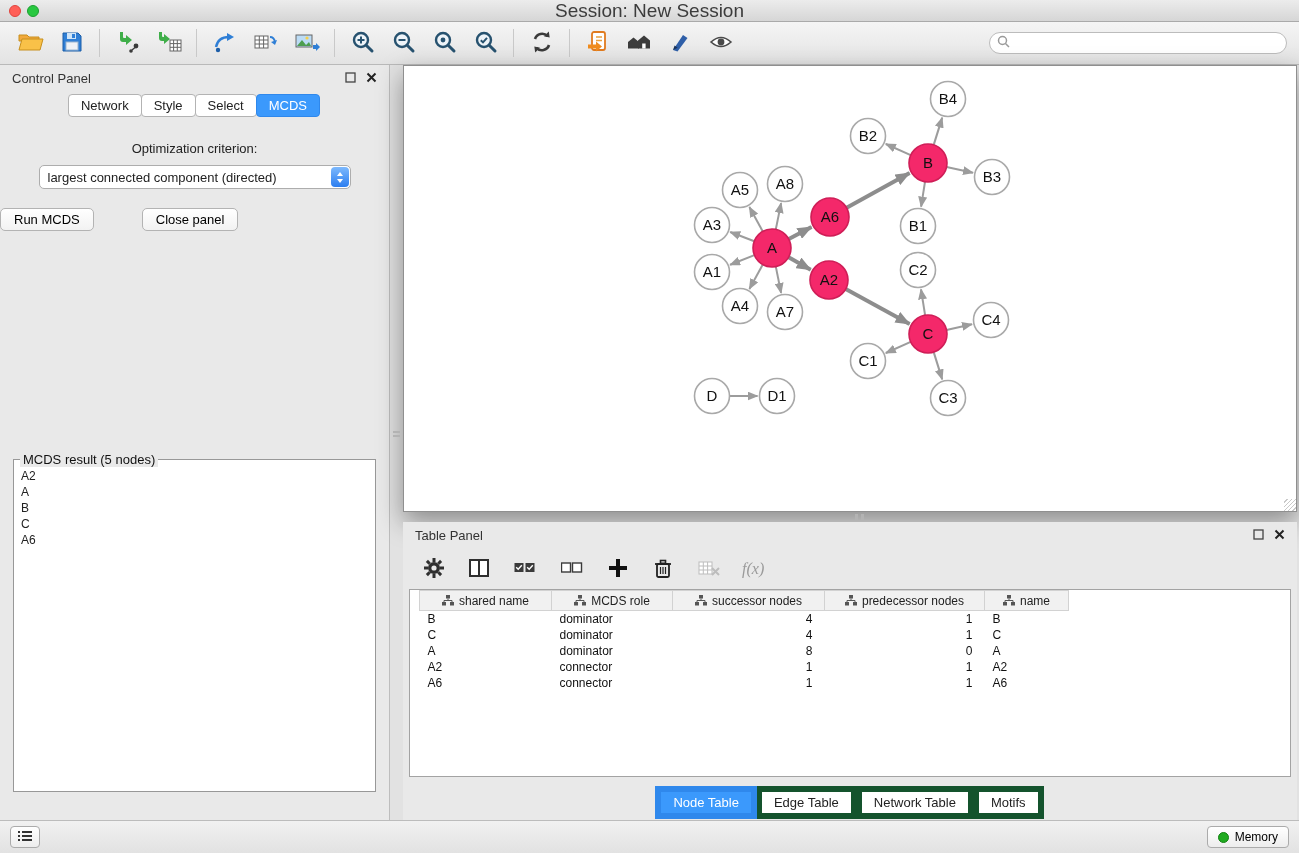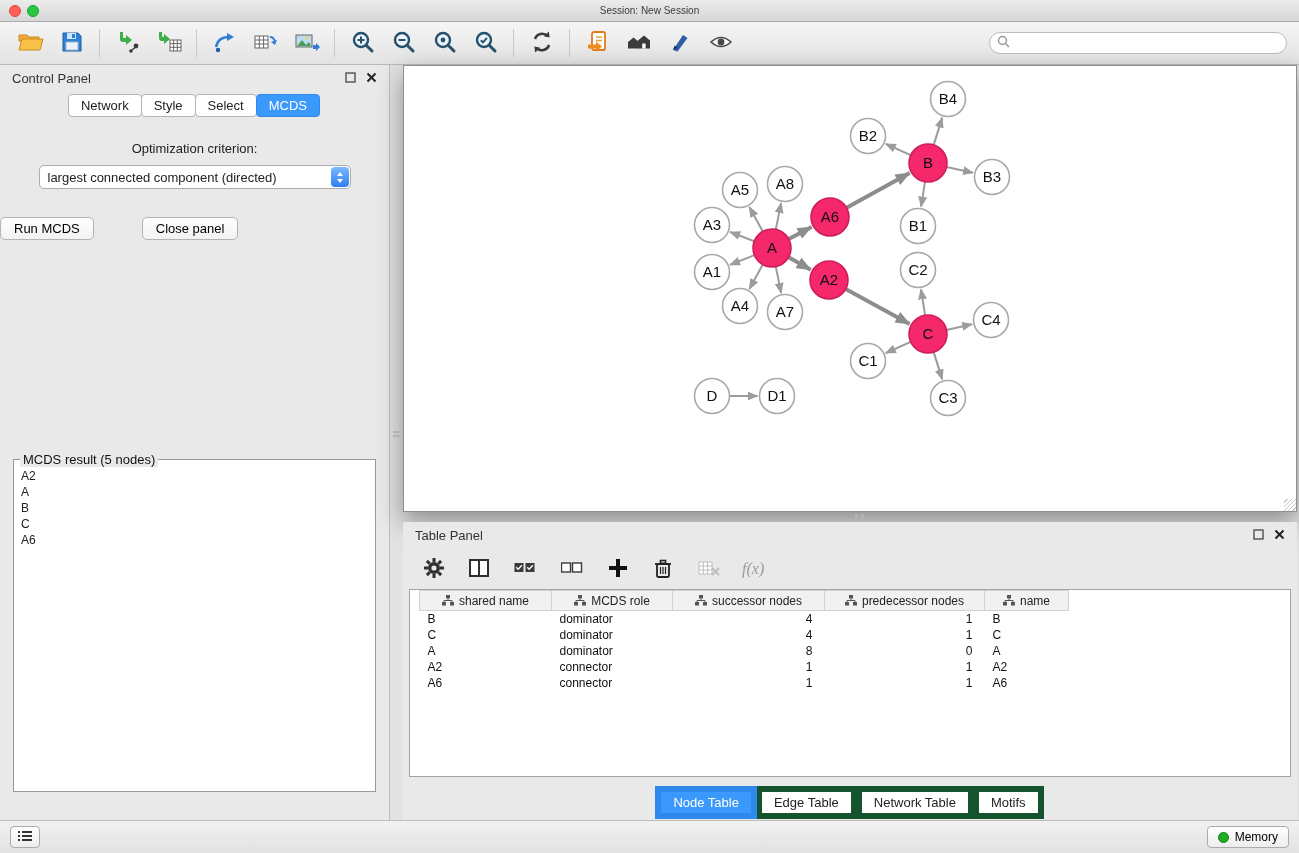--- a/index.html
+++ b/index.html
@@ -1,21 +1,21 @@
 <!DOCTYPE html>
 <html><head>
 <meta charset="utf-8">
 <style>
 *{box-sizing:border-box;margin:0;padding:0}
 html,body{width:1299px;height:853px;overflow:hidden}
 body{font-family:"Liberation Sans",sans-serif;background:#e4e4e4;font-size:13px;color:#222}
 .app{width:1299px;height:853px;display:flex;flex-direction:column}
 
 
-.titlebar{height:22px;flex:none;background:linear-gradient(#ececec,#d6d6d6);border-bottom:1px solid #aaa;position:relative;text-align:center;line-height:21px;color:#3c3c3c;font-size:10px}
+.titlebar{height:22px;flex:none;background:linear-gradient(#ececec,#d6d6d6);border-bottom:1px solid #aaa;position:relative;text-align:center;line-height:21px;color:#3c3c3c;font-size:19px}
 .lights{position:absolute;left:9px;top:5px;display:flex;gap:6px}
 .light{width:12px;height:12px;border-radius:50%}
 .light.red{background:#ff5f57;border:1px solid #e0443e}
 .light.yellow{background:#febc2e;border:1px solid #d89c23}
 .light.green{background:#28c840;border:1px solid #1d9f31}
 
 
 .toolbar{height:43px;flex:none;background:linear-gradient(#f5f5f5,#e3e3e3);border-bottom:1px solid #b9b9b9;display:flex;align-items:center;padding:0 12px}
 .tool-group{display:flex;align-items:center;gap:4px}
 .tbtn{width:37px;height:32px;display:flex;align-items:center;justify-content:center;background:transparent;border:none;cursor:default}
@@ -28,21 +28,21 @@
 
 
 .control-panel{width:390px;flex:none;background:#e9e9e9;border-right:1px solid #bdbdbd;display:flex;flex-direction:column}
 .panel-header{height:27px;flex:none;display:flex;align-items:center;padding:0 12px}
 .panel-title{font-size:13px;color:#333}
 .panel-btns{margin-left:auto;display:flex;gap:10px;align-items:center}
 .cp-tabs{display:flex;justify-content:center;margin-top:2px;flex:none}
 .cp-tab{font:13px "Liberation Sans",sans-serif;padding:3px 12px;background:#fff;border:1px solid #b3b3b3;margin-left:-1px;color:#222;border-radius:4px;position:relative}
 .cp-tab.active{background:#3b99fc;border-color:#2f88ec;color:#fff;z-index:1}
 .opt-label{text-align:center;margin-top:24px}
-.combo{width:312px;height:24px;margin:9px auto 13px;background:#fff;border:1px solid #adadad;border-radius:5px;position:relative;display:flex;align-items:center;padding-left:8px;font-size:13px;flex:none}
+.combo{width:312px;height:24px;margin:9px auto 4px;background:#fff;border:1px solid #adadad;border-radius:5px;position:relative;display:flex;align-items:center;padding-left:8px;font-size:13px;flex:none}
 .combo-stepper{position:absolute;right:1px;top:1px;bottom:1px;width:18px;border-radius:4px;background:linear-gradient(#7db9fd,#2c7ef0);display:flex;flex-direction:column;align-items:center;justify-content:center}
 .tri-up{width:0;height:0;border-left:3.5px solid transparent;border-right:3.5px solid transparent;border-bottom:4.5px solid #fff;margin-bottom:3px}
 .tri-down{width:0;height:0;border-left:3.5px solid transparent;border-right:3.5px solid transparent;border-top:4.5px solid #fff}
 .btn-row{display:flex;gap:48px;margin-top:15px;flex:none}
 .btn{font:13px "Liberation Sans",sans-serif;padding:3px 13px;background:linear-gradient(#fff,#f2f2f2);border:1px solid #b3b3b3;border-radius:5px}
 .result-fieldset{margin:auto 13px 28px;height:340px;flex:none;border:1px solid #989898;background:#fff;padding:1px 4px}
 .result-fieldset legend{font-size:13px;padding:0 3px;margin-left:2px;background:#e9e9e9;color:#111}
 .result-item{font-size:12px;line-height:16px;padding-left:3px}
 
 

